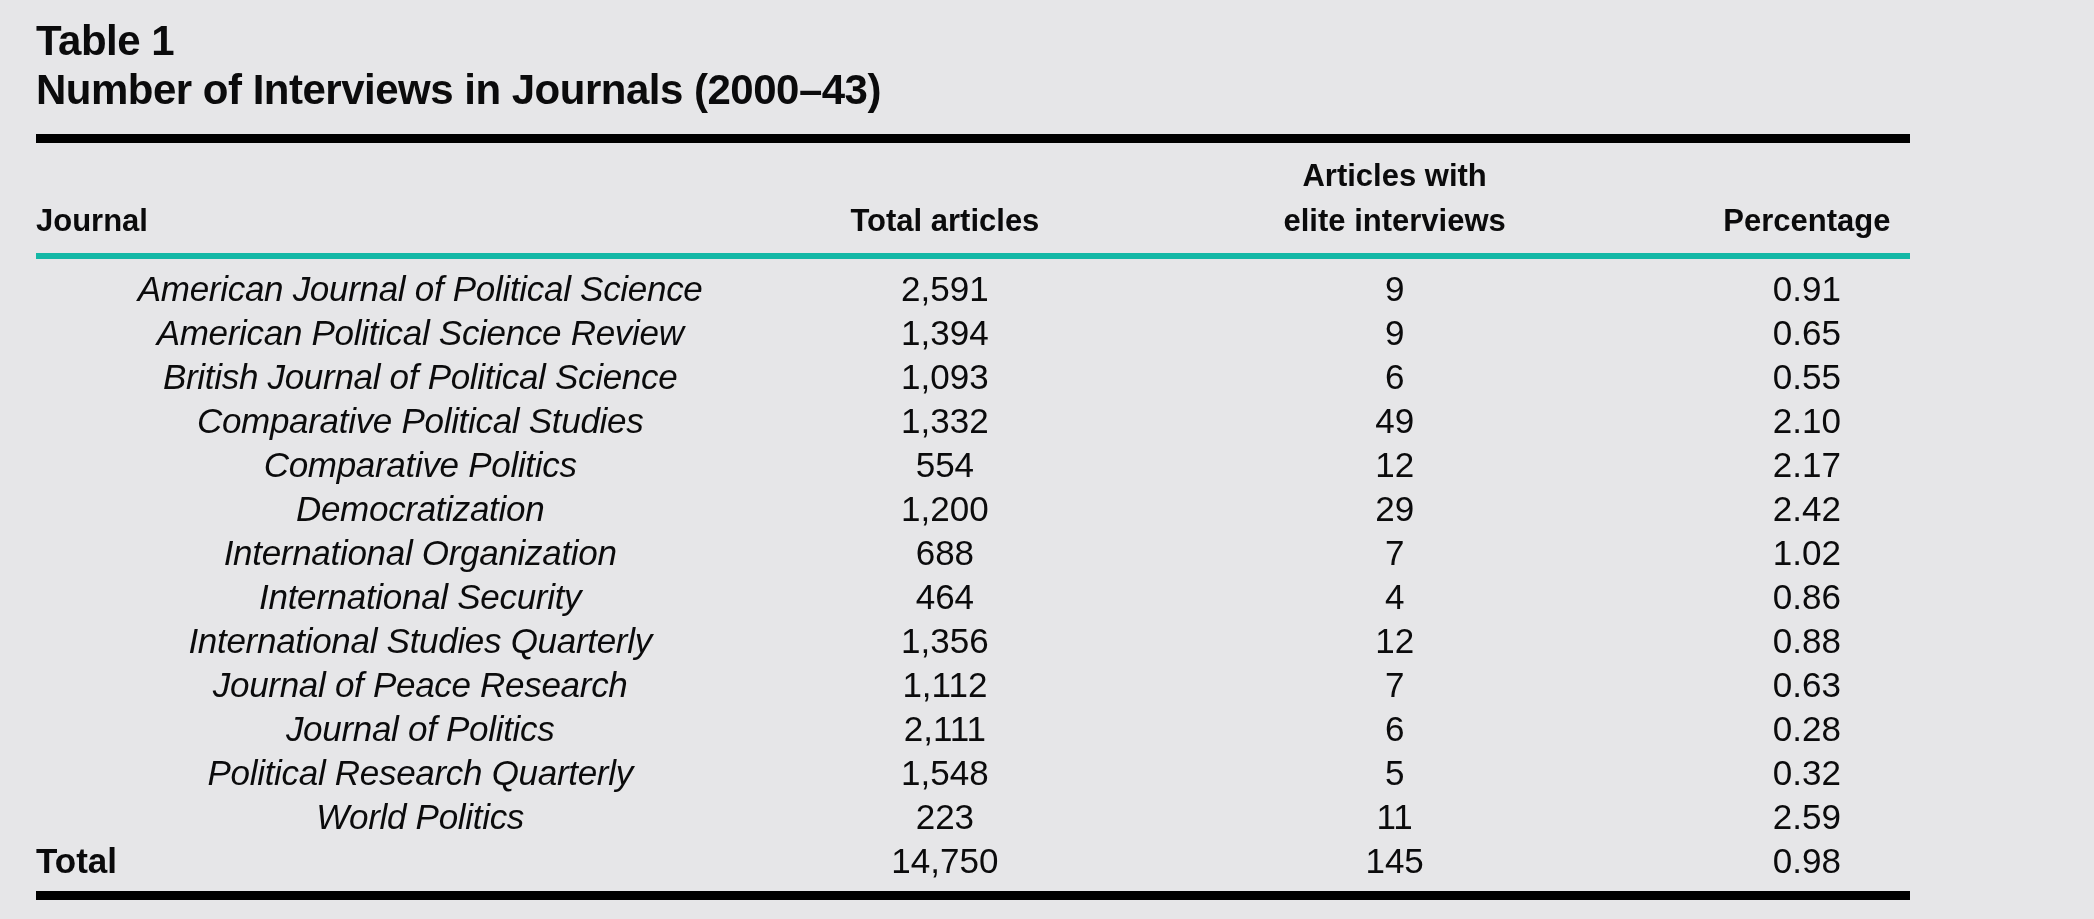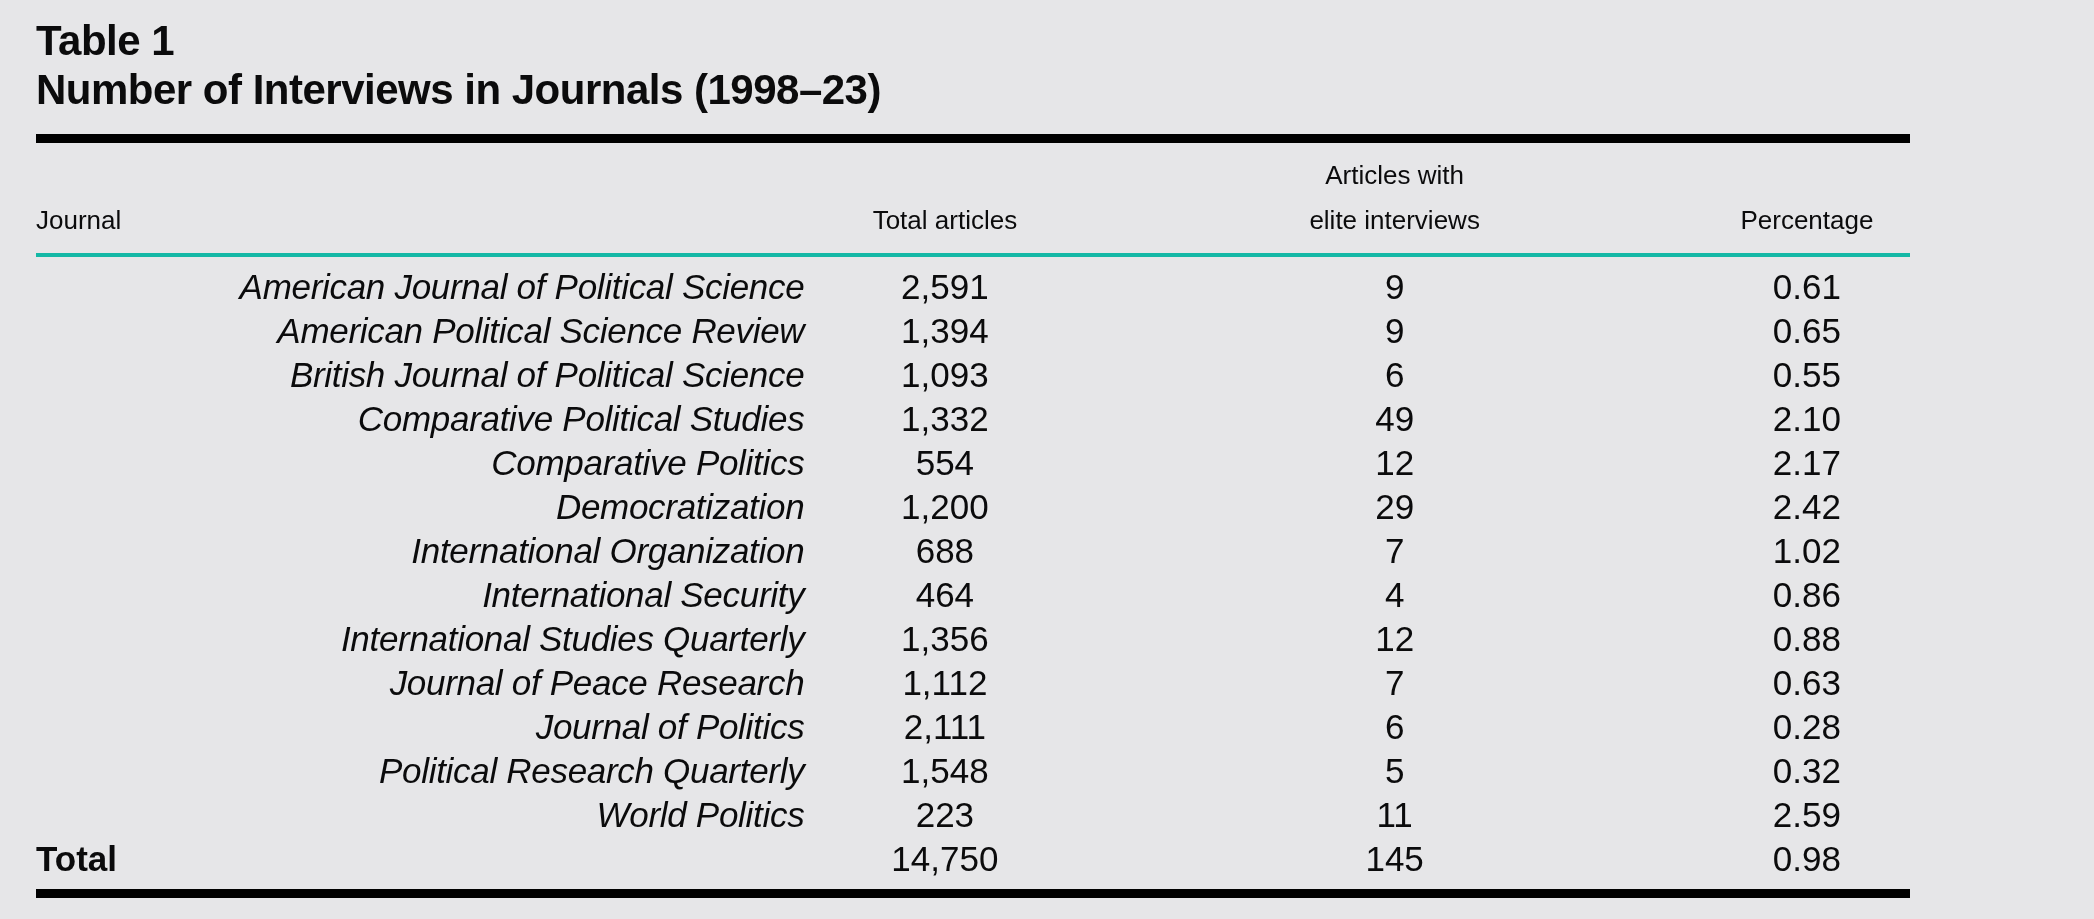--- a/index.html
+++ b/index.html
@@ -33,58 +33,58 @@
     margin-top: 20px;
     border-top: 9px solid #000;
     border-bottom: 9px solid #000;
   }
   col.c-journal { width: 41%; }
   col.c-total   { width: 15%; }
   col.c-elite   { width: 33%; }
   col.c-pct     { width: 11%; }
 
   th {
-    font-weight: normal;
-    font-size: 26px;
+    font-weight: bold;
+    font-size: 31px;
     line-height: 45px;
     vertical-align: bottom;
     padding: 10px 0 10px 0;
-    border-bottom: 4px solid #14b8a6;
+    border-bottom: 6px solid #14b8a6;
   }
   th.h-journal { text-align: left; }
   th.h-center  { text-align: center; white-space: pre-line; }
 
   td {
     font-size: 35px;
     line-height: 44px;
     padding: 0;
   }
   td.journal {
     font-style: italic;
-    text-align: right;
+    text-align: center;
     letter-spacing: -0.3px;
     white-space: nowrap;
   }
   td.num { text-align: center; }
   tr.first-row td { padding-top: 8px; }
   tr.total-row td { padding-bottom: 8px; }
   tr.total-row td.label {
     font-weight: bold;
     font-style: normal;
     text-align: left;
   }
 </style>
 </head>
 <body>
 
 <div class="page">
 
   <div class="table-title">
     <div>Table 1</div>
-    <div>Number of Interviews in Journals (1998–23)</div>
+    <div>Number of Interviews in Journals (2000–43)</div>
   </div>
 
   <table class="data-table">
     <colgroup>
       <col class="c-journal">
         <col class="c-total">
         <col class="c-elite">
         <col class="c-pct">
     </colgroup>
     <thead>
@@ -94,21 +94,21 @@
         <th class="h-center">Articles with
 elite interviews</th>
         <th class="h-center">Percentage</th>
       </tr>
     </thead>
     <tbody>
       <tr class="first-row">
         <td class="journal">American Journal of Political Science</td>
         <td class="num">2,591</td>
         <td class="num">9</td>
-        <td class="num">0.61</td>
+        <td class="num">0.91</td>
       </tr>
       <tr>
         <td class="journal">American Political Science Review</td>
         <td class="num">1,394</td>
         <td class="num">9</td>
         <td class="num">0.65</td>
       </tr>
       <tr>
         <td class="journal">British Journal of Political Science</td>
         <td class="num">1,093</td>

